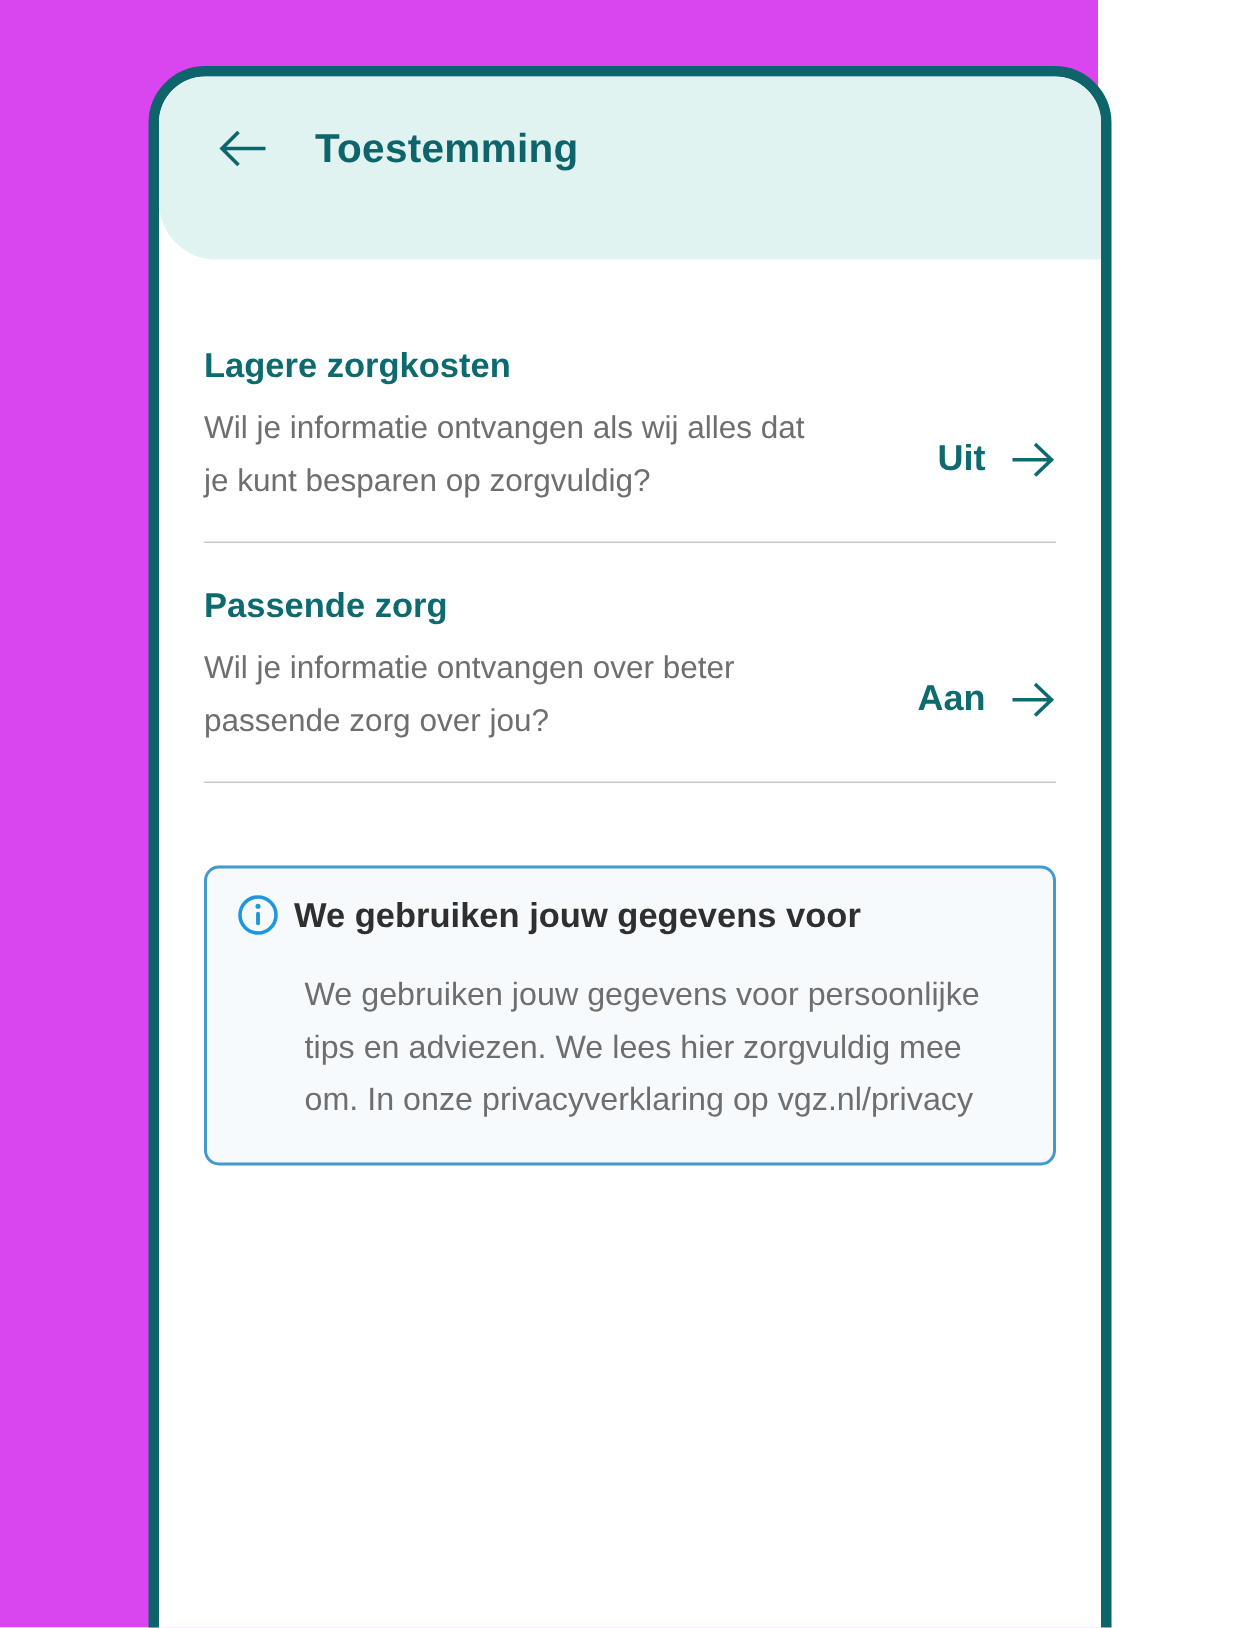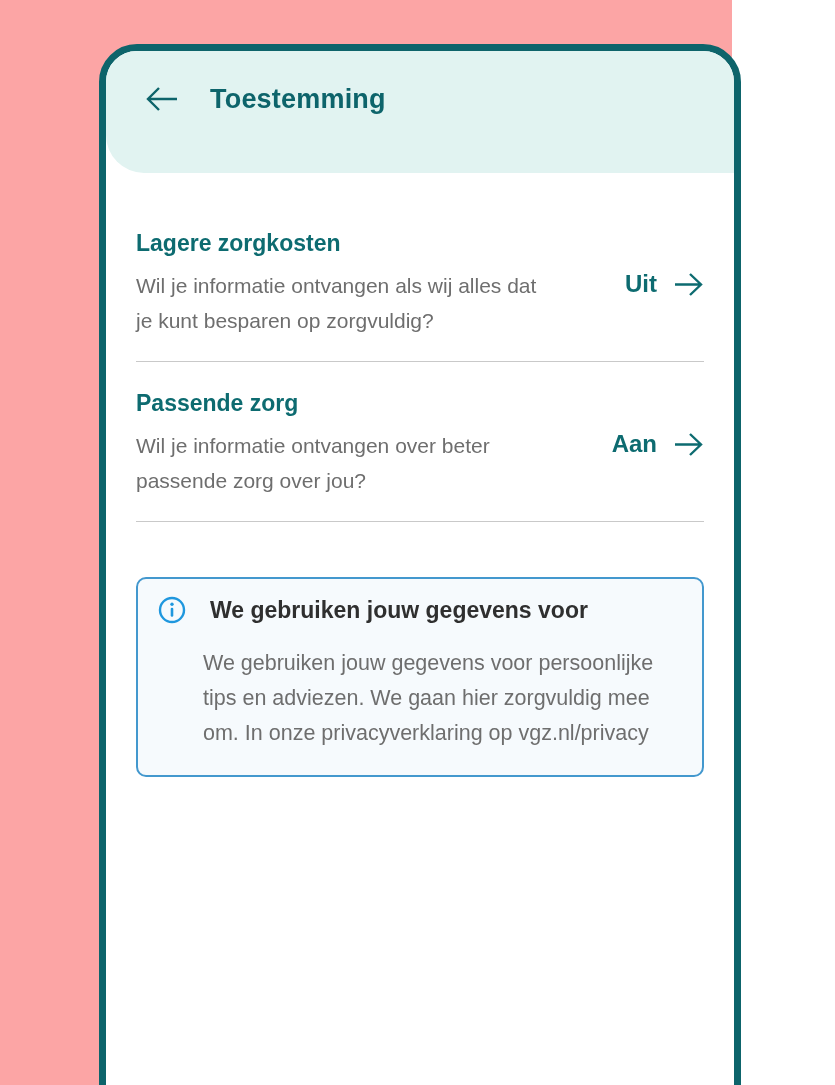--- a/index.html
+++ b/index.html
@@ -2,21 +2,21 @@
 <html><head>
 <meta charset="utf-8">
 <style>
   * { margin: 0; padding: 0; box-sizing: border-box; }
   html, body {
     width: 835px; height: 1085px;
     background: #ffffff;
     overflow: hidden;
     font-family: "Liberation Sans", "DejaVu Sans", sans-serif;
   }
-  .stage { position: relative; width: 732px; height: 1085px; background: #fca5a5; }
+  .stage { position: relative; width: 732px; height: 1085px; background: #d946ef; }
 
   
   .phone-frame {
     position: absolute;
     left: 99px; top: 44px;
     width: 642px; height: 1120px;
     border: 7px solid #0d646b;
     border-radius: 38px;
     background: #ffffff;
     overflow: hidden;
@@ -69,42 +69,42 @@
   .section-desc {
     font-size: 21px;
     color: #6e6e6e;
     line-height: 35px;
   }
   .desc-line { display: block; }
   .section-action {
     display: flex;
     align-items: center;
     gap: 16px;
-    margin-top: 42px;
+    margin-top: 64px;
     align-self: flex-start;
     flex: 0 0 auto;
   }
   .section-value {
     font-size: 24px;
     font-weight: bold;
     color: #0d6b70;
   }
 
   
   .info-box {
     margin-top: 55px;
     border: 2px solid #4398ce;
     border-radius: 10px;
     background: #f6fafd;
     padding: 17px 20px 24px 20px;
   }
   .info-head {
     display: flex;
     align-items: center;
-    gap: 24px;
+    gap: 10px;
   }
   .info-icon { width: 28px; height: 28px; flex: 0 0 auto; display: flex; }
   .info-title {
     font-size: 23px;
     font-weight: bold;
     color: #2f2f2f;
   }
   .info-body {
     margin-top: 22px;
     margin-left: 45px;
@@ -174,20 +174,20 @@
             <svg width="28" height="28" viewBox="0 0 28 28" fill="none">
               <circle cx="14" cy="14" r="12" stroke="#1f97de" stroke-width="2.4" fill="none"></circle>
               <circle cx="14" cy="8.2" r="1.7" fill="#1f97de"></circle>
               <rect x="12.7" y="11.8" width="2.6" height="9" rx="1.3" fill="#1f97de"></rect>
             </svg>
           </span>
           <span class="info-title">We gebruiken jouw gegevens voor</span>
         </div>
         <p class="info-body">
           <span class="desc-line">We gebruiken jouw gegevens voor persoonlijke</span>
-          <span class="desc-line">tips en adviezen. We gaan hier zorgvuldig mee</span>
+          <span class="desc-line">tips en adviezen. We lees hier zorgvuldig mee</span>
           <span class="desc-line">om. In onze privacyverklaring op vgz.nl/privacy</span>
         </p>
       </div>
 
     </main>
   </div>
 </div>
 
 </body></html>

